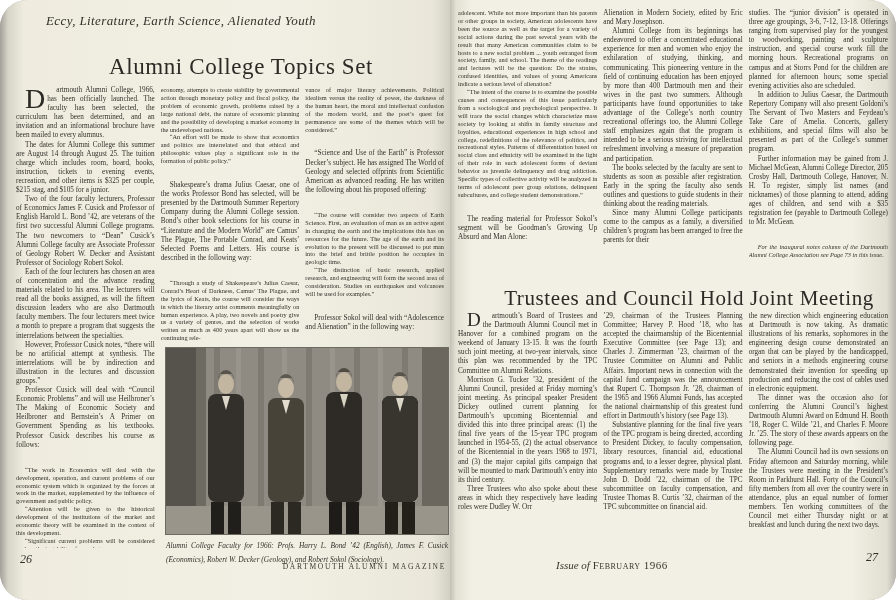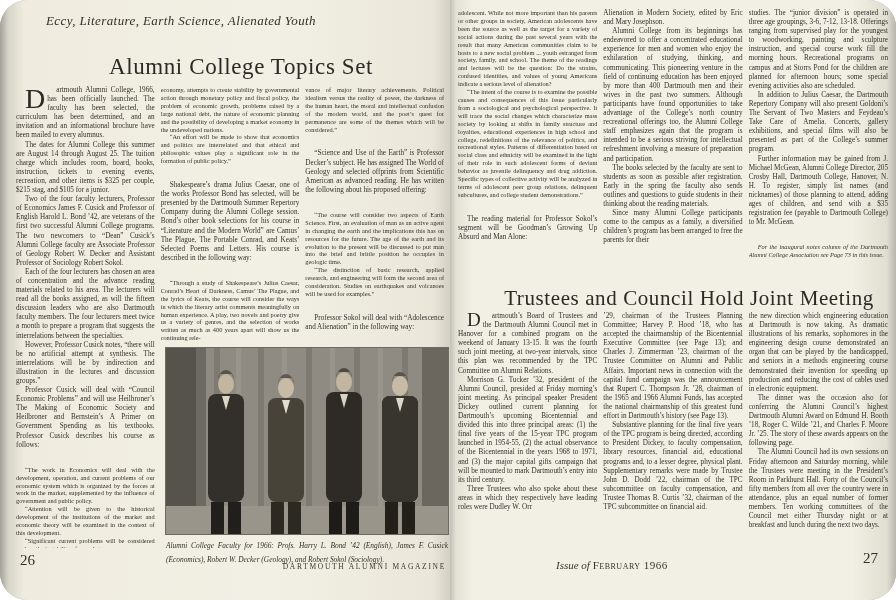--- a/index.html
+++ b/index.html
@@ -28,21 +28,21 @@
   .col p { margin:0; text-align:justify; text-indent:9px; font-size:7.2px; line-height:9.1px; }
   .col p.cont { text-indent:0; }
   .col p.fine { font-size:6.3px; line-height:7.9px; }
   .col p.gap { margin-top:16px; }
   .col p.note { font-style:italic; }
   .col p.drop::first-letter { float:left; font-size:28px; line-height:21px; padding:2px 2px 0 0; color:#2c2a25; }
   .col p.drop2::first-letter { float:left; font-size:19px; line-height:14px; padding:1px 2px 0 0; color:#2c2a25; }
   .photo-block { position:absolute; left:166px; top:348px; width:282px; }
   .photo-frame { display:block; box-shadow:0 0 0 1px #6d6a62; }
   .caption { margin:5px 0 8px 0; font-style:italic; font-size:7.4px; line-height:14px; text-align:justify; }
-  .pagenum { position:absolute; font-size:15px; color:#33302a; }
+  .pagenum { position:absolute; font-size:12px; color:#33302a;font-style:italic; }
   .pagenum-left { left:20px; top:552px; }
   .pagenum-right { right:18px; top:550px; }
   .mag-name { position:absolute; right:4px; top:562px; font-size:7.5px; letter-spacing:1.7px; color:#3a372f; }
   .issue-line { position:absolute; left:106px; top:559px; font-size:11px; color:#3a372f; }
   .issue-prefix { font-style:italic; }
   .issue-date { font-variant:small-caps; letter-spacing:.5px; }
 </style>
 </head>
 <body>
 

